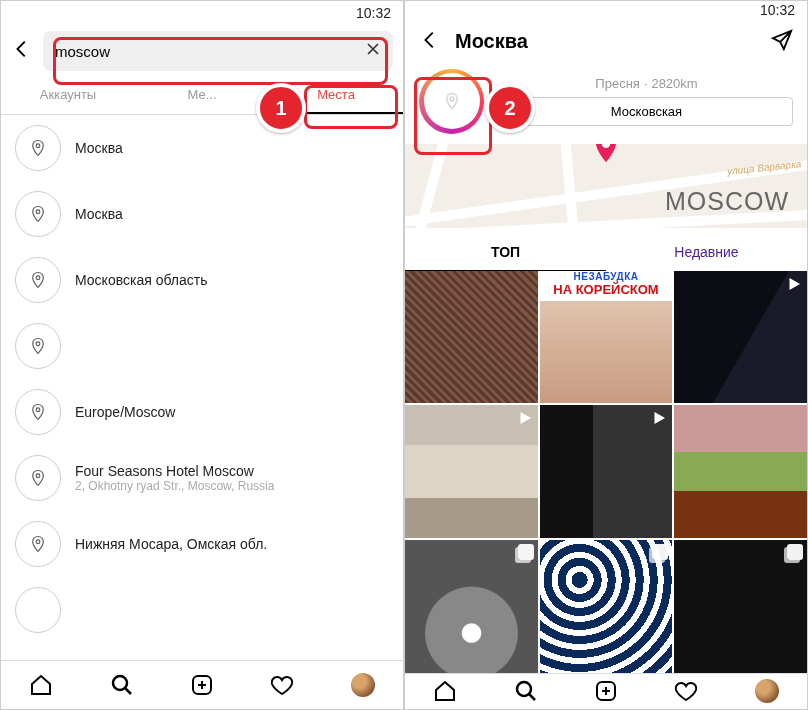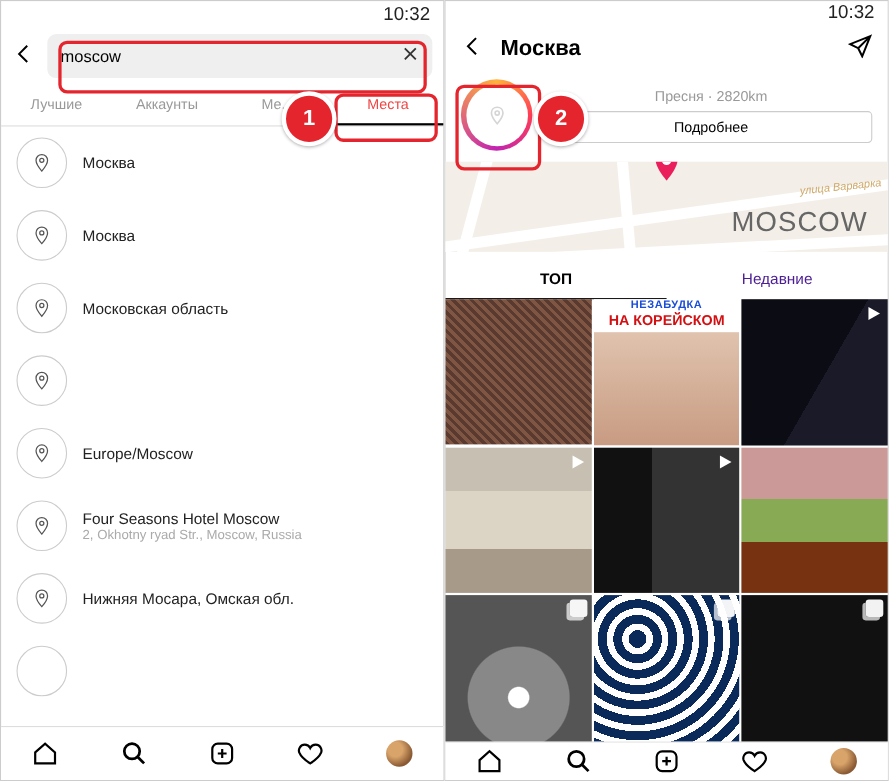--- a/index.html
+++ b/index.html
@@ -1,17 +1,17 @@
 <!DOCTYPE html>
 <html><head>
 <meta charset="utf-8">
 <style>
 body{margin:0;padding:0;background:#fff;font-family:-apple-system,Helvetica,Arial,sans-serif;width:808px;height:710px;display:flex;position:relative}
 .phone{width:50%;box-sizing:border-box;border:1px solid #ccc;display:flex;flex-direction:column;background:#fff;position:relative}
-.statusbar{display:flex;justify-content:flex-end;align-items:center;height:24px;padding:0 12px;font-size:17px;color:#222;gap:10px}
+.statusbar{display:flex;justify-content:flex-end;align-items:center;height:24px;padding:0 12px;font-size:14px;color:#222;gap:10px}
 .topbar{display:flex;align-items:center;padding:6px 10px;gap:10px;position:relative}
 .back-arrow svg{width:22px;height:22px}
 .searchfield{flex:1;background:#efefef;border-radius:8px;display:flex;align-items:center;padding:0 10px;height:40px;position:relative}
 .searchfield input{border:none;outline:none;background:transparent;flex:1;font-size:15px}
 .clear-x svg{width:20px;height:20px}
 .tabs{display:flex;border-bottom:1px solid #ddd}
 .tab{flex:1;text-align:center;font-size:13px;color:#999;padding:10px 0}
 .tab.active{color:#ef4444;font-weight:400;border-bottom:2px solid #000}
 .results{flex:1;overflow:hidden}
 .result-item{display:flex;align-items:center;padding:10px 14px;gap:14px}
@@ -72,21 +72,20 @@
         </svg></span>
     <div class="searchfield">
       <input value="moscow" style="">
       <span class="clear-x"><svg viewBox="0 0 24 24">
             <path fill="none" stroke="#333" stroke-width="2" d="M6 6l12 12M18 6L6 18"></path>
           </svg></span>
     </div>
   </div>
 
   <div class="tabs">
-    <div class="tab">Лучшие</div>
     <div class="tab">Аккаунты</div>
     <div class="tab">Ме...</div>
     <div class="tab active">Места</div>
   </div>
 
   <div class="results">
       <div class="result-item">
         <span class="pin">
           <svg viewBox="0 0 24 24">
             <path fill="none" stroke="#555" stroke-width="1.5" d="M12 2C8 2 5 5 5 9c0 5 7 13 7 13s7-8 7-13c0-4-3-7-7-7z"></path>
@@ -221,21 +220,21 @@
     <div class="story-ring">
       <div class="story-inner">
           <svg viewBox="0 0 24 24">
             <path fill="none" stroke="#888" stroke-width="2" d="M12 2C8 2 5 5 5 9c0 5 7 13 7 13s7-8 7-13c0-4-3-7-7-7z"></path>
             <circle cx="12" cy="9" r="2.5" fill="none" stroke="#888" stroke-width="2"></circle>
           </svg>
         </div>
     </div>
     <div class="loc-info">
       <div class="loc-meta">Пресня · 2820km</div>
-      <div class="moreinfo">Подробнее</div>
+      <div class="moreinfo">Московская</div>
     </div>
   </div>
 
   <div class="mapbox">
     <div class="road" style="left:-10px;top:40px;width:120%;height:10px;transform:rotate(-8deg)"></div>
     <div class="road" style="left:-10px;top:75px;width:120%;height:10px;transform:rotate(-3deg)"></div>
     <div class="road" style="left:20px;top:-10px;width:10px;height:140%;transform:rotate(15deg)"></div>
     <div class="road" style="left:160px;top:-10px;width:10px;height:140%;transform:rotate(-5deg)"></div>
     <div style="position:absolute;right:6px;top:18px;font-size:10px;color:#cfa96a;transform:rotate(-6deg);font-style:italic">улица Варварка</div>
     <span class="pin-marker"><svg viewBox="0 0 24 24">

